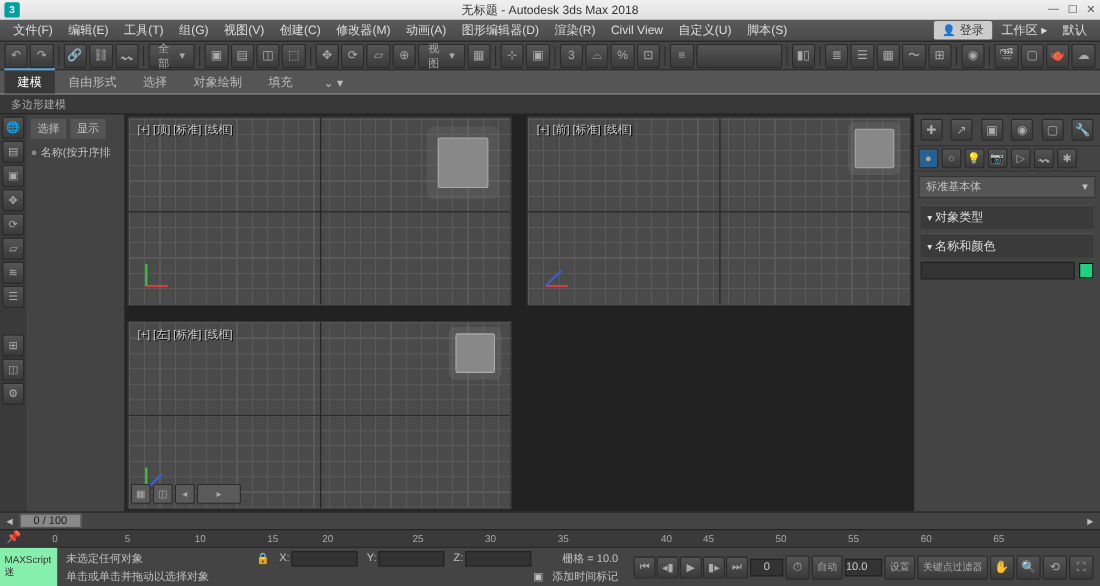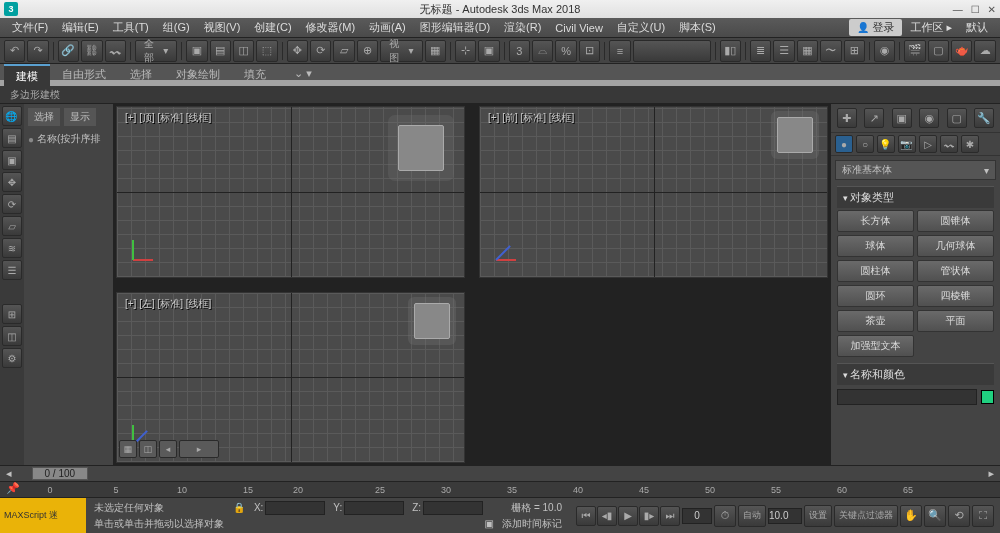--- a/index.html
+++ b/index.html
@@ -8,21 +8,21 @@
 .title-bar .logo { position: absolute; left: 4px; width: 14px; height: 14px; background: #00a0a0; border-radius: 2px; display: flex; align-items: center; justify-content: center; color: #fff; font-size: 9px; font-weight: bold; }
 .win-controls { position: absolute; right: 4px; display: flex; gap: 8px; color: #555; font-size: 10px; }
 .menu-bar { background: linear-gradient(#5a5a5a, #4a4a4a); height: 20px; display: flex; align-items: center; padding: 0 6px; gap: 2px; border-bottom: 1px solid #222; }
 .menu-bar .menu-item { padding: 2px 6px; color: #ddd; font-size: 11px; cursor: pointer; }
 .menu-bar .login { margin-left: auto; background: #ccc; color: #333; padding: 1px 8px; border-radius: 2px; display: flex; align-items: center; gap: 3px; }
 .menu-bar .login::before { content: "👤"; font-size: 10px; }
 .toolbar { background: #444; height: 26px; display: flex; align-items: center; padding: 0 4px; gap: 2px; border-bottom: 1px solid #222; }
 .tool-btn { width: 22px; height: 22px; background: linear-gradient(#555,#3a3a3a); border: 1px solid #2a2a2a; border-radius: 2px; display: flex; align-items: center; justify-content: center; color: #aaa; font-size: 11px; cursor: pointer; }
 .tool-btn.wide { width: auto; padding: 0 8px; font-size: 10px; }
 .tool-sep { width: 1px; height: 18px; background: #2a2a2a; margin: 0 2px; }
-.ribbon { background: #555; height: 22px; display: flex; align-items: flex-start; padding: 0 4px; border-bottom: 6px solid #a3a3a3; }
+.ribbon { background: #555; height: 22px; display: flex; align-items: flex-end; padding: 0 4px; border-bottom: 1px solid #a3a3a3; }
 .ribbon-tab { padding: 3px 12px; font-size: 11px; color: #bbb; cursor: pointer; }
 .ribbon-tab.active { background: #383838; color: #fff; border-top: 2px solid #5aa0d0; }
 .ribbon-sub { background: #383838; height: 18px; display: flex; align-items: center; padding: 0 10px; font-size: 10px; color: #aaa; border-bottom: 1px solid #222; }
 .main { flex: 1; display: flex; overflow: hidden; }
 .left-tools { width: 24px; background: #3a3a3a; display: flex; flex-direction: column; gap: 2px; padding: 2px; }
 .left-tools .tool-btn { width: 20px; height: 20px; font-size: 10px; }
 .scene-panel { width: 90px; background: #444; border-right: 1px solid #222; padding: 4px; font-size: 10px; }
 .scene-panel .tabs { display: flex; gap: 4px; margin-bottom: 6px; }
 .scene-panel .tabs span { padding: 2px 6px; background: #555; cursor: pointer; font-size: 10px; }
 .scene-panel .name-row { display: flex; align-items: center; gap: 3px; font-size: 10px; }
@@ -56,25 +56,25 @@
 .panel-section { margin: 2px 6px; }
 .panel-header { background: #3a3a3a; padding: 3px 6px; font-size: 11px; color: #ddd; border-top: 1px solid #555; }
 .panel-header::before { content: "▾ "; font-size: 9px; }
 .auto-grid { background: #555; border: 1px solid #333; text-align: center; padding: 2px; margin: 3px 0; font-size: 10px; color: #999; }
 .btn-grid { display: grid; grid-template-columns: 1fr 1fr; gap: 3px; padding: 2px 0; }
 .btn-grid .obj-btn { background: linear-gradient(#6a6a6a,#505050); border: 1px solid #333; padding: 3px 2px; font-size: 10px; text-align: center; color: #ddd; cursor: pointer; border-radius: 2px; }
 .color-row { display: flex; align-items: center; gap: 4px; padding: 4px 0; }
 .color-row input { flex: 1; background: #333; border: 1px solid #222; height: 16px; color: #ccc; font-size: 10px; padding: 0 3px; }
 .color-swatch { width: 20px; height: 14px; background: #20d080; border: 1px solid #000; }
 .time-slider { height: 16px; background: #444; display: flex; align-items: center; padding: 0 6px; border-top: 1px solid #222; }
-.time-handle { background: #888; padding: 0 12px; font-size: 10px; color: #222; border: 1px solid #555; margin-left: 14px; }
+.time-handle { background: #888; padding: 0 12px; font-size: 10px; color: #222; border: 1px solid #555; }
 .time-ruler { height: 16px; background: #3a3a3a; position: relative; border-top: 1px solid #222; display: flex; align-items: flex-end; padding: 0 50px; }
 .time-ruler .tick { position: absolute; bottom: 2px; font-size: 9px; color: #aaa; transform: translateX(-50%); }
 .status-bar { height: 36px; background: #444; border-top: 1px solid #222; display: flex; align-items: stretch; font-size: 10px; }
-.status-left { width: 86px; background: #eab308; color: #333; display: flex; align-items: center; padding: 0 4px; font-size: 9px; }
+.status-left { width: 52px; background: #86efac; color: #333; display: flex; align-items: center; padding: 0 4px; font-size: 9px; }
 .status-mid { flex: 1; display: flex; flex-direction: column; justify-content: center; padding: 2px 8px; gap: 2px; }
 .status-mid .row { display: flex; align-items: center; gap: 8px; }
 .coord-field { display: flex; align-items: center; gap: 2px; }
 .coord-field input { width: 60px; background: #333; border: 1px solid #222; height: 14px; color: #ccc; font-size: 10px; padding: 0 3px; }
 .status-right { display: flex; align-items: center; gap: 2px; padding: 0 6px; }
 .play-controls { display: flex; gap: 1px; }
 .play-controls .tool-btn { width: 20px; height: 20px; font-size: 10px; }
 </style>
 </head>
 <body>
@@ -251,33 +251,20 @@
       <div class="tool-btn">▷</div>
       <div class="tool-btn">〰</div>
       <div class="tool-btn">✱</div>
     </div>
     <div class="dropdown">
       <span>标准基本体</span>
         <span>▾</span>
     </div>
     <div class="panel-section">
       <div class="panel-header">对象类型</div>
-      <div class="btn-grid">
-        <div class="obj-btn">长方体</div>
-        <div class="obj-btn">圆锥体</div>
-        <div class="obj-btn">球体</div>
-        <div class="obj-btn">几何球体</div>
-        <div class="obj-btn">圆柱体</div>
-        <div class="obj-btn">管状体</div>
-        <div class="obj-btn">圆环</div>
-        <div class="obj-btn">四棱锥</div>
-        <div class="obj-btn">茶壶</div>
-        <div class="obj-btn">平面</div>
-        <div class="obj-btn" style="grid-column:1">加强型文本</div>
-      </div>
     </div>
     <div class="panel-section">
       <div class="panel-header">名称和颜色</div>
       <div class="color-row">
         <input type="text" style="">
         <div class="color-swatch"></div>
       </div>
     </div>
   </div>
 </div>
@@ -292,21 +279,21 @@
 <div class="time-ruler">
   <span style="position:absolute;left:6px;bottom:2px;color:#d0a030">📌</span>
 <span class="tick" style="left: 50px;">0</span>
     <span class="tick" style="left: 116px;">5</span>
     <span class="tick" style="left: 182px;">10</span>
     <span class="tick" style="left: 248px;">15</span>
     <span class="tick" style="left: 298px;">20</span>
     <span class="tick" style="left: 380px;">25</span>
     <span class="tick" style="left: 446px;">30</span>
     <span class="tick" style="left: 512px;">35</span>
-    <span class="tick" style="left: 578px;">40</span>
+    <span class="tick" style="left: 606px;">40</span>
     <span class="tick" style="left: 644px;">45</span>
     <span class="tick" style="left: 710px;">50</span>
     <span class="tick" style="left: 776px;">55</span>
     <span class="tick" style="left: 842px; text-align: right;">60</span>
     <span class="tick" style="left: 908px;">65</span>
   </div>
 
 <div class="status-bar">
   <div class="status-left">MAXScript 迷</div>
   <div class="status-mid">

